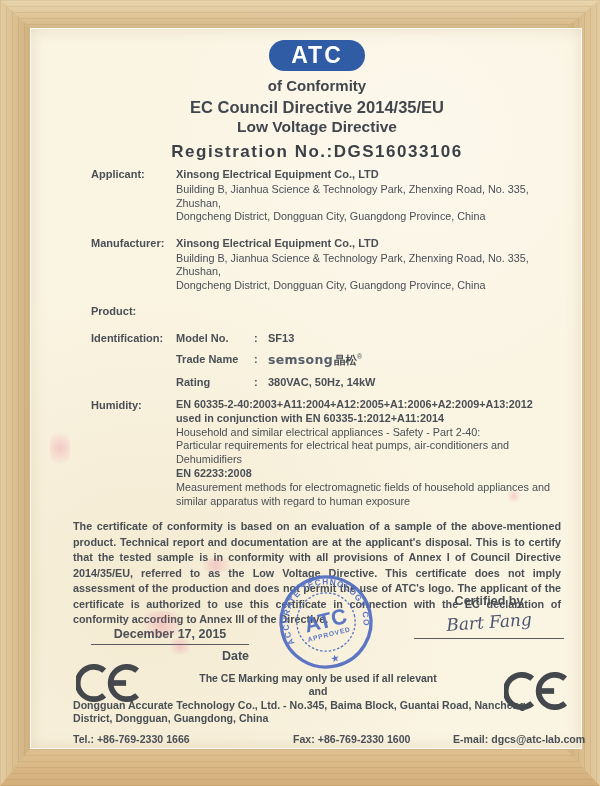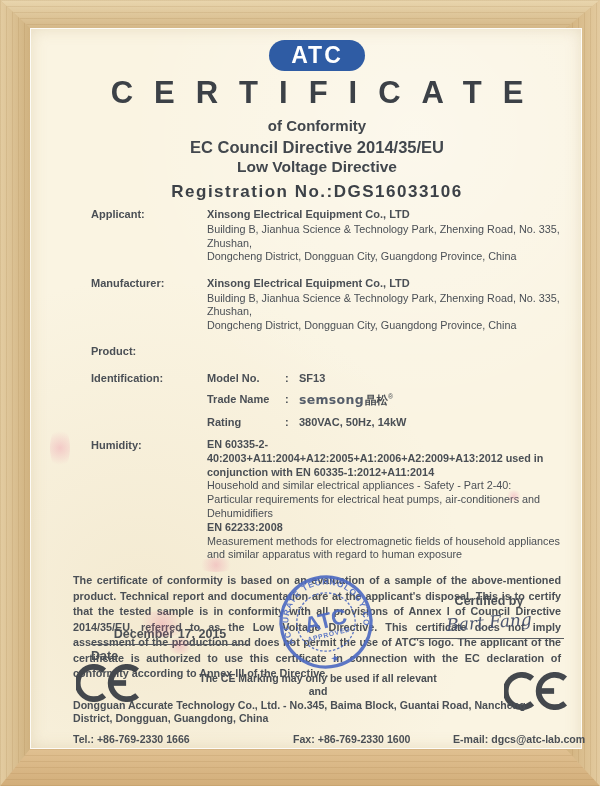--- a/index.html
+++ b/index.html
@@ -60,21 +60,21 @@
     margin-top:4px;text-align:center;font-size:31px;font-weight:bold;
     letter-spacing:21px;padding-left:21px;color:#3c4147;line-height:36px;white-space:nowrap;
   }
   .sub1{margin-top:7px;text-align:center;font-size:15px;font-weight:bold;line-height:15px;color:#42474d;}
   .sub2{margin-top:6px;text-align:center;font-size:16.5px;font-weight:bold;line-height:17px;color:#42474d;}
   .sub3{margin-top:3px;text-align:center;font-size:15.5px;font-weight:bold;line-height:16px;color:#42474d;}
   .registration{margin-top:8px;text-align:center;font-size:17px;font-weight:bold;
     letter-spacing:1.5px;line-height:18px;color:#3c4147;}
   
   .rows{margin-top:6px;font-size:11px;}
-  .frow{display:grid;grid-template-columns:85px 1fr;padding-left:18px;margin-bottom:12px;gap:31px;}
+  .frow{display:grid;grid-template-columns:85px 1fr;padding-left:18px;margin-bottom:12px;}
   .flabel{font-weight:bold;line-height:14px;}
   .fname{font-weight:bold;line-height:14px;}
   .addr{margin-top:2px;line-height:13.5px;font-size:10.8px;}
   .ident-grid{display:grid;grid-template-columns:78px 14px 1fr;row-gap:7px;}
   .iname{font-weight:bold;line-height:14px;}
   .isep{font-weight:bold;line-height:14px;}
   .ival{font-weight:bold;line-height:14px;}
   .logo-semsong{font-family:"DejaVu Sans",sans-serif;font-weight:bold;font-size:12.5px;
     color:#565e6a;letter-spacing:.3px;}
   .logo-cjk{font-weight:bold;font-size:11.5px;color:#474c52;margin-left:1px;}
@@ -89,21 +89,21 @@
   
   .certified-by{position:absolute;top:566px;left:368px;width:150px;text-align:center;
     font-weight:bold;font-size:12.5px;}
   .signature{position:absolute;top:584px;left:368px;width:150px;text-align:center;
     font-family:"DejaVu Serif",serif;font-style:italic;font-size:17px;color:#4b5570;
     transform:rotate(-4deg);}
   .sign-line{position:absolute;top:610px;left:368px;width:150px;border-top:1.5px solid #595d62;}
   .date-value{position:absolute;top:599px;left:45px;width:158px;text-align:center;
     font-weight:bold;font-size:12.5px;}
   .date-line{position:absolute;top:616px;left:45px;width:158px;border-top:1.5px solid #595d62;}
-  .date-label{position:absolute;top:621px;left:45px;width:158px;text-align:left;
+  .date-label{position:absolute;top:621px;left:45px;width:158px;text-align:right;
     font-weight:bold;font-size:12.5px;}
   .stamp{position:absolute;top:544px;left:230px;width:100px;height:100px;
     transform:rotate(-14deg);opacity:.92;}
   .ce-left{position:absolute;top:636px;left:30px;}
   .ce-right{position:absolute;top:644px;left:458px;}
   .ce-notice{position:absolute;top:644px;left:143px;width:258px;text-align:center;
     font-weight:bold;font-size:10.5px;line-height:12.5px;color:#474c52;}
   .footer-address{position:absolute;top:671px;left:27px;width:492px;
     font-weight:bold;font-size:10.6px;line-height:13px;}
   .contact{position:absolute;top:705px;left:0;width:536px;height:14px;
@@ -127,21 +127,20 @@
 <div class="frame frame-left"></div>
 <div class="frame frame-right"></div>
 
 <div class="paper">
   <div class="content">
 
     <div class="logo-pill">
       <span>ATC</span>
     </div>
 
-    <div class="cert-title">CERTIFICATE</div>
     <div class="sub1">of Conformity</div>
     <div class="sub2">EC Council Directive 2014/35/EU</div>
     <div class="sub3">Low Voltage Directive</div>
     <div class="registration">Registration No.:DGS16033106</div>
 
     <div class="rows">
 
       <div class="frow">
         <div class="flabel">Applicant:</div>
         <div>

